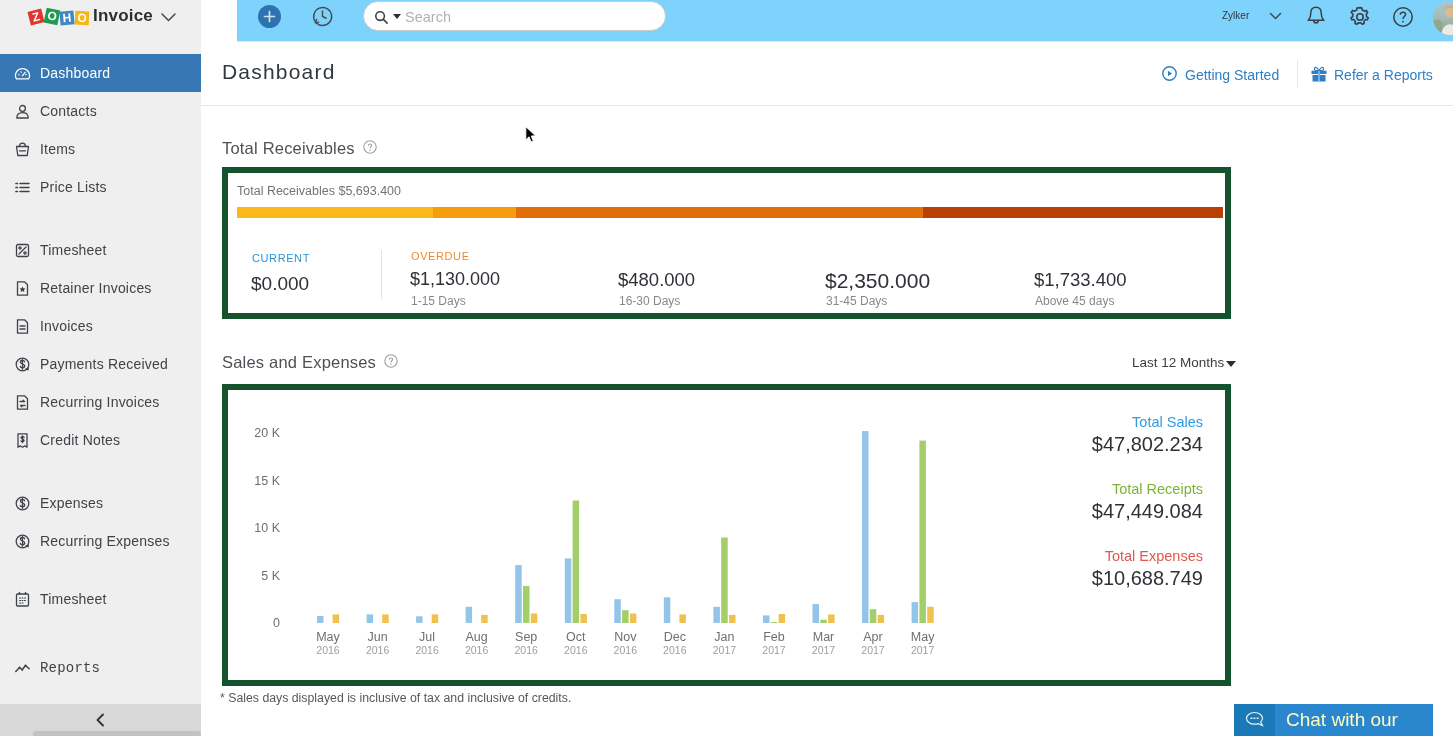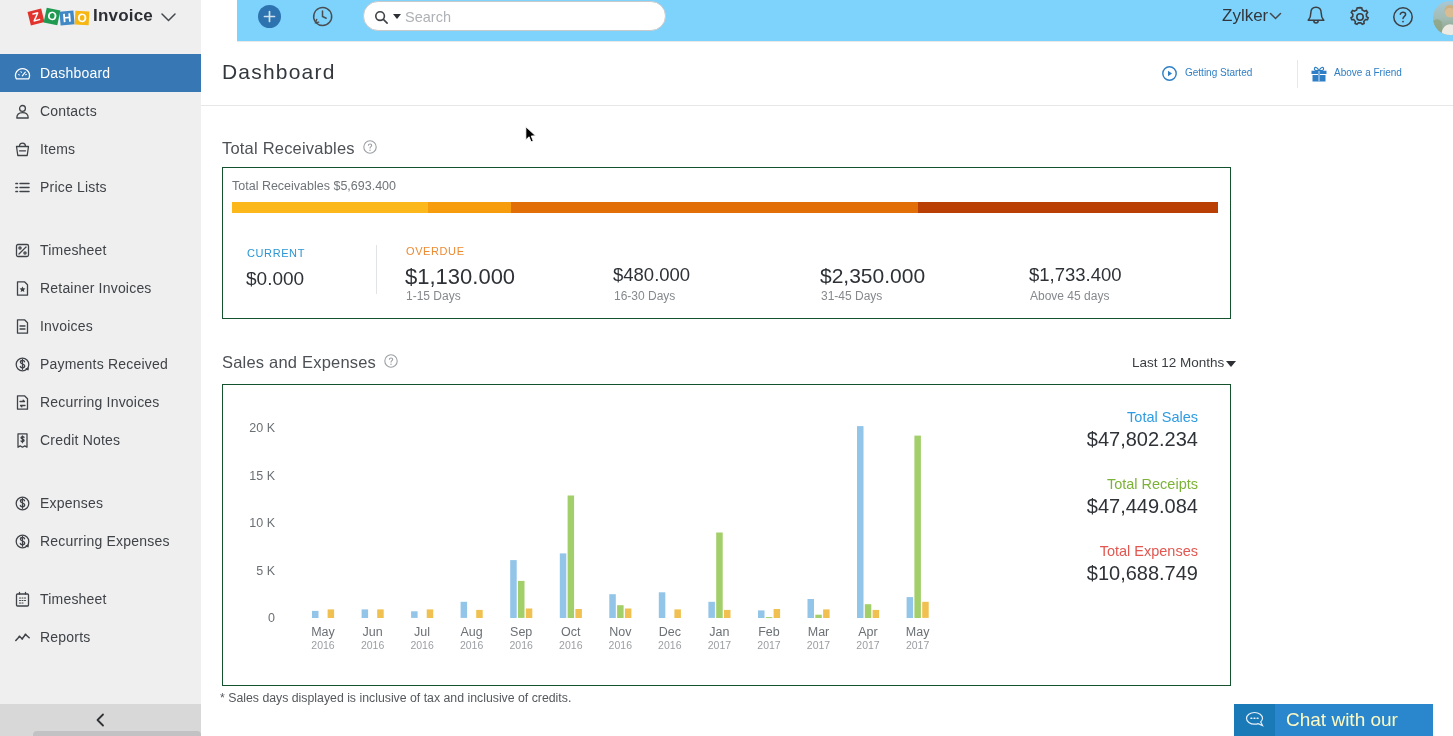--- a/index.html
+++ b/index.html
@@ -15,22 +15,22 @@
   .nav-item .lbl { position:absolute; left:40px; top:0; letter-spacing:0.2px; }
   .nav-item.active { background:#3677b4; color:#fff; }
   svg.icon { stroke:#3f4347; fill:none; stroke-width:1.3; stroke-linecap:round; stroke-linejoin:round; }
   .active svg.icon { stroke:#fff; }
   
   #topbar { position:absolute; left:200px; top:0; width:1252px; height:42px; background:#7dd3fc;
     border-bottom:1px solid #e9e9ea;margin-left:37px; }
   
   #pagehead { position:absolute; left:201px; top:42px; width:1252px; height:64px; background:#fff;
     border-bottom:1px solid #e7e7e8; }
-  .card { position:absolute; background:#fff; border:1px solid #14532d;padding-left:24px; }
-  .blue-link { color:#2e7fc5; font-size:10px; }
+  .card { position:absolute; background:#fff; border:6px solid #14532d;padding-left:24px; }
+  .blue-link { color:#2e7fc5; font-size:14px; }
 </style>
 </head>
 <body>
 <div id="stage">
 
   <div id="sidebar">
 
     <div class="abs" style="left:29px;top:8px;width:160px;height:22px;">
       <div class="abs" style="left:0px;top:2px;width:14px;height:14px;background:#e0342c;transform:rotate(-14deg);color:#fff;font-size:12px;font-weight:bold;text-align:center;line-height:14px;">Z</div>
       <div class="abs" style="left:16px;top:1px;width:14px;height:15px;background:#209a50;transform:rotate(12deg);color:#fff;font-size:12px;font-weight:bold;text-align:center;line-height:15px;">O</div>
@@ -136,21 +136,21 @@
     </div>
 
     <div class="nav-item" style="top:522px;">
       <svg class="ic icon" viewBox="0 0 17 17">
           <circle cx="8.5" cy="8.5" r="6.3"></circle>
           <path d="M10.6 5.8 C10.6 4 6.4 4 6.4 6.1 C6.4 8.4 10.7 7.6 10.7 10 C10.7 12.2 6.3 12.2 6.3 10.3 M8.5 3.4 V13.3"></path>
           <path d="M12.2 12.6 l1.8 1.2 .3 -2" stroke-width="1.2"></path>
         </svg>
       <span class="lbl">Recurring Expenses</span>
     </div>
-    <div class="nav-item" style="top:618px;">
+    <div class="nav-item" style="top:649px;font-family:Liberation Mono, monospace;">
       <svg class="ic icon" viewBox="0 0 17 17">
           <path d="M1.8 11.5 L5.5 7.5 L8.2 9.8 L11.5 5.5 L15.2 8.8" stroke-width="1.5"></path>
           <circle cx="5.5" cy="7.5" r="1" fill="#3f4347" stroke="none"></circle>
           <circle cx="8.2" cy="9.8" r="1" fill="#3f4347" stroke="none"></circle>
           <circle cx="11.5" cy="5.5" r="1" fill="#3f4347" stroke="none"></circle>
         </svg>
       <span class="lbl">Reports</span>
     </div>
 
     <div class="abs" style="left:0;top:704px;width:201px;height:32px;background:#d8d8d9;">
@@ -173,21 +173,21 @@
     </svg>
     <div class="abs" style="left:126px;top:1px;width:303px;height:30px;border:1px solid #c9cacc;border-radius:15px;background:#fff;">
       <svg class="abs" style="left:10px;top:8px;" width="15" height="15" viewBox="0 0 16 16" fill="none" stroke="#3e4246" stroke-width="1.7">
           <circle cx="6.5" cy="6.5" r="4.6"></circle>
           <path d="M10 10 L14 14" stroke-linecap="round"></path>
         </svg>
       <div class="abs" style="left:29px;top:12px;width:0;height:0;border-left:4.5px solid transparent;border-right:4.5px solid transparent;border-top:5.5px solid #2c2f33;"></div>
       <div class="abs" style="left:41px;top:0;line-height:30px;font-size:14.5px;color:#aeb1b5;">Search</div>
     </div>
 
-    <div class="abs" style="left:985px;top:0;height:32px;line-height:32px;font-size:17px;color:#33373c;">Zylker</div>
+    <div class="abs" style="left:985px;top:0;height:32px;line-height:32px;font-size:10px;color:#33373c;">Zylker</div>
     <svg class="abs" style="left:1032px;top:12px;" width="13" height="9" viewBox="0 0 13 9">
         <path d="M1.5 1.5 L6.5 6.5 L11.5 1.5" stroke="#44484c" stroke-width="1.5" fill="none" stroke-linecap="round"></path>
       </svg>
     <svg class="abs" style="left:1069px;top:5px;" width="20" height="21" viewBox="0 0 20 21" fill="none" stroke="#3c4044" stroke-width="1.5" stroke-linejoin="round">
         <path d="M10 2.2 C13.4 2.2 15.2 4.8 15.2 8 C15.2 13 17.1 14.3 17.8 15.3 H2.2 C2.9 14.3 4.8 13 4.8 8 C4.8 4.8 6.6 2.2 10 2.2 Z"></path>
         <path d="M7.8 15.5 C7.8 18.8 12.2 18.8 12.2 15.5" stroke-linecap="round"></path>
       </svg>
     <svg class="abs" style="left:1111px;top:5px;" width="24" height="24" viewBox="0 0 24 24" fill="none" stroke="#3c4044" stroke-width="1.6">
         <circle cx="12" cy="12" r="3.2"></circle>
         <path d="M12 2.6 l1.8 .35 .45 2.1 a7.6 7.6 0 0 1 2.1 1.2 l2 -.7 1.25 1.95 -1.35 1.65 a7.6 7.6 0 0 1 .25 2.4 l1.7 1.3 -.75 1.8 -2.1 -.1 a7.6 7.6 0 0 1 -1.55 1.85 l.3 2.1 -1.85 .85 -1.45 -1.55 a7.6 7.6 0 0 1 -2.4 0 l-1.45 1.55 -1.85 -.85 .3 -2.1 a7.6 7.6 0 0 1 -1.55 -1.85 l-2.1 .1 -.75 -1.8 1.7 -1.3 a7.6 7.6 0 0 1 .25 -2.4 L3.3 7.45 4.55 5.5 l2 .7 a7.6 7.6 0 0 1 2.1 -1.2 l.45 -2.1 Z"></path>
@@ -229,21 +229,21 @@
     <div class="abs blue-link" style="left:984px;top:25px;">Getting Started</div>
     <div class="abs" style="left:1096px;top:18px;width:1px;height:28px;background:#e7e7e8;"></div>
     <svg class="abs" style="left:1110px;top:24px;" width="16" height="16" viewBox="0 0 16 16" fill="#2e7fc5">
         <rect x="0.5" y="4.7" width="15" height="3.3"></rect>
         <rect x="1.5" y="9" width="13" height="6.5"></rect>
         <rect x="7" y="4.7" width="2" height="10.8" fill="#fff"></rect>
         <rect x="7.4" y="4.7" width="1.2" height="10.8" fill="#2e7fc5"></rect>
         <path d="M4.2 4.2 C2.6 3 3.6 0.8 5.3 1.5 C6.6 2 7.4 3.5 7.7 4.4 C6.6 4.5 5.2 4.9 4.2 4.2 Z" fill="none" stroke="#2e7fc5" stroke-width="1.2"></path>
         <path d="M11.8 4.2 C13.4 3 12.4 0.8 10.7 1.5 C9.4 2 8.6 3.5 8.3 4.4 C9.4 4.5 10.8 4.9 11.8 4.2 Z" fill="none" stroke="#2e7fc5" stroke-width="1.2"></path>
       </svg>
-    <div class="abs blue-link" style="left:1133px;top:25px;">Above a Friend</div>
+    <div class="abs blue-link" style="left:1133px;top:25px;">Refer a Reports</div>
   </div>
 
   <div class="abs" style="left:222px;top:139px;font-size:16.5px;color:#4d5156;letter-spacing:0.2px;">Total Receivables</div>
   <svg class="abs" style="left:363px;top:140px;" width="14" height="14" viewBox="0 0 14 14" fill="none" stroke="#9b9fa3" stroke-width="1.1">
       <circle cx="7" cy="7" r="6.2"></circle>
       <path d="M5.4 5.3 C5.4 3.6 8.7 3.6 8.7 5.4 C8.7 6.6 7 6.7 7 8.1" stroke-linecap="round"></path>
       <circle cx="7" cy="10.2" r="0.7" fill="#9b9fa3" stroke="none"></circle>
     </svg>
 
   <div class="card" style="left:222px;top:167px;width:1009px;height:152px;">
@@ -251,21 +251,21 @@
     <div class="abs" style="left:9px;top:34px;width:196px;height:11px;background:#fcb81b;"></div>
     <div class="abs" style="left:205px;top:34px;width:83px;height:11px;background:#f79c0d;"></div>
     <div class="abs" style="left:288px;top:34px;width:407px;height:11px;background:#e16e06;"></div>
     <div class="abs" style="left:695px;top:34px;width:300px;height:11px;background:#ba3f05;"></div>
 
     <div class="abs" style="left:24px;top:79px;font-size:11px;letter-spacing:0.6px;color:#2a96d4;">CURRENT</div>
     <div class="abs" style="left:23px;top:100px;font-size:19px;color:#2e3237;">$0.000</div>
     <div class="abs" style="left:153px;top:77px;width:1px;height:49px;background:#e2e3e4;"></div>
 
     <div class="abs" style="left:183px;top:77px;font-size:11px;letter-spacing:0.6px;color:#ed8a31;">OVERDUE</div>
-    <div class="abs" style="left:182px;top:96px;font-size:22px;color:#2e3237;">$1,130.000</div>
+    <div class="abs" style="left:182px;top:96px;font-size:18px;color:#2e3237;">$1,130.000</div>
     <div class="abs" style="left:183px;top:121px;font-size:12px;color:#85898d;">1-15 Days</div>
 
     <div class="abs" style="left:390px;top:96px;font-size:18.5px;color:#2e3237;">$480.000</div>
     <div class="abs" style="left:391px;top:121px;font-size:12px;color:#85898d;">16-30 Days</div>
 
     <div class="abs" style="left:597px;top:96px;font-size:21px;color:#2e3237;">$2,350.000</div>
     <div class="abs" style="left:598px;top:121px;font-size:12px;color:#85898d;">31-45 Days</div>
 
     <div class="abs" style="left:806px;top:96px;font-size:18.5px;color:#2e3237;">$1,733.400</div>
     <div class="abs" style="left:807px;top:121px;font-size:12px;color:#85898d;">Above 45 days</div>

